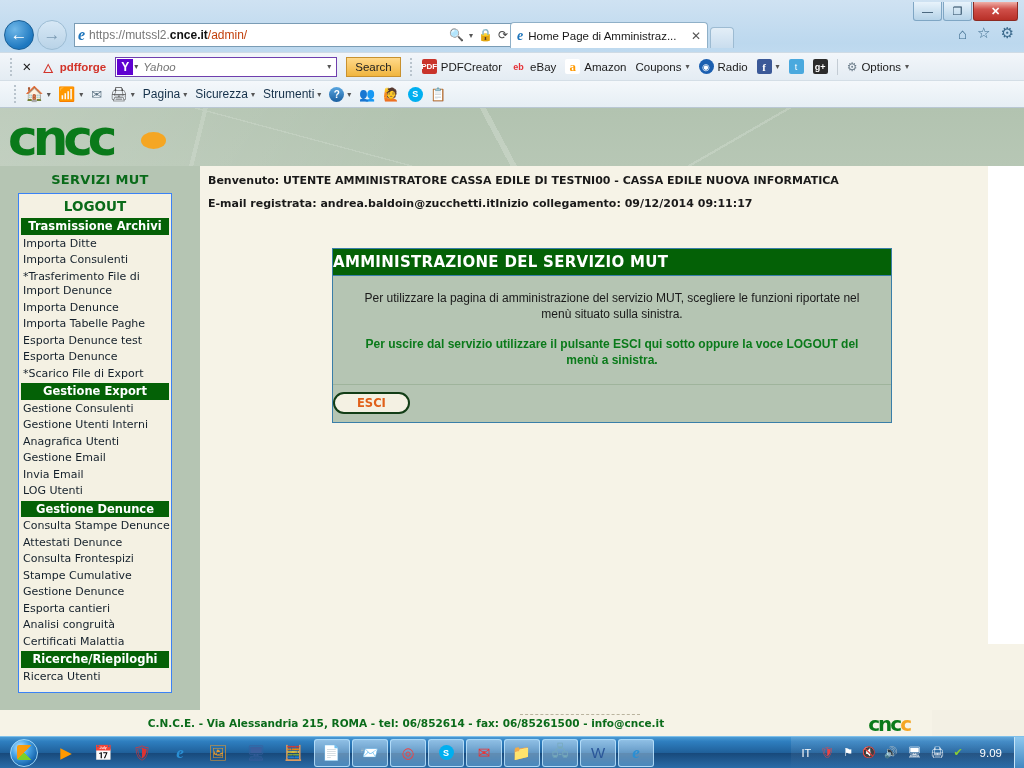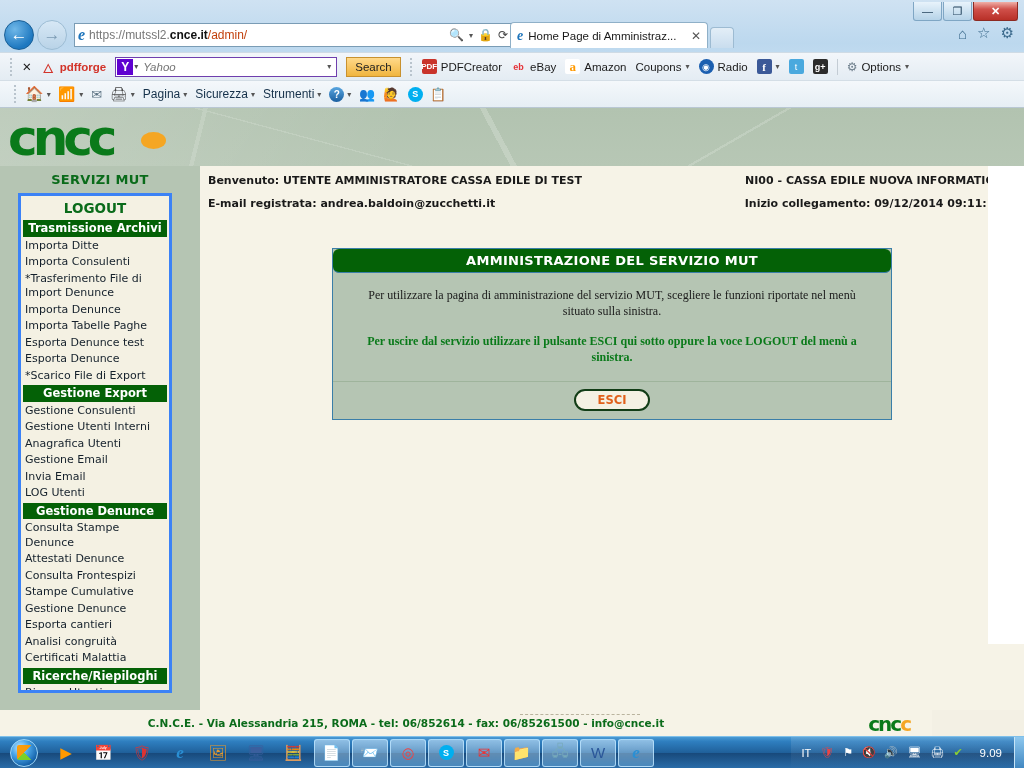--- a/index.html
+++ b/index.html
@@ -191,21 +191,21 @@
   .leftcol{
     width:200px; background:#b5c5b3; position:relative; height:544px; flex:none;
   }
   .menu-head{
     text-align:center; color:#0a6b1a; font-weight:bold; font-size:13px;
     padding:6px 0 3px 0; font-family:"DejaVu Sans", sans-serif;
     letter-spacing:.3px;
   }
   .menu-box{
     position:absolute; left:18px; top:27px; width:154px; height:500px;
-    background:#f4f1e3; border:3px solid #3b82f6; overflow:hidden;
+    background:#f4f1e3; border:1px solid #3b82f6; overflow:hidden;
   }
   .menu-logout{
     text-align:center; color:#0a6b1a; font-weight:bold; font-size:13.5px;
     padding:4px 0 3px 0; font-family:"DejaVu Sans", sans-serif;
   }
   .mitem{
     font-size:11px; color:#14202b; padding:1px 0 1px 4px;
     line-height:14.5px; font-family:"DejaVu Sans", sans-serif;
     cursor:pointer;
   }
@@ -217,42 +217,41 @@
     position:absolute; left:186px; top:0; width:14px; height:544px;
     background:#b5c5b3;
   }
   .sb-thumb{
     position:absolute; left:189px; top:0px; width:11px; height:275px;
     background:#f4f1e3; border:0;
   }
 
   .rightcol{ flex:1; background:#f6f3e7; position:relative; height:544px;}
   .userbar{ padding:8px 22px 0 8px; }
-  .ub-row{ display:flex; justify-content:space-between; align-items:center;
+  .ub-row{ display:flex; align-items:center;
            font-size:11px; font-weight:bold; color:#1a1a1a;
            font-family:"DejaVu Sans", sans-serif; margin-bottom:10px;}
   .ub-row .right{ color:#1a1a1a;}
 
   .panel{
     width:560px; margin:38px auto 0 auto;
     border:1px solid #3a7ea8;
     background:#b5c5b3;
   }
   .panel-head{
-    background:#046106; color:#fff; text-align:center; font-weight:bold;
-    font-size:13px; padding:4px 0; letter-spacing:.3px;
+    background:#046106; color:#fff; text-align:left; font-weight:bold;
+    font-size:15px; padding:4px 0; letter-spacing:.3px;
     font-family:"DejaVu Sans", sans-serif;
     border-bottom:1px solid #3a7ea8;
-    border-radius:6px;
   }
   .panel-body{ padding:14px 22px 16px 22px; text-align:center; }
-  .p-text{ font-size:12px; color:#1a1a1a; line-height:16px; font-family:Liberation Serif, serif;}
+  .p-text{ font-size:12px; color:#1a1a1a; line-height:16px; font-family:Liberation Sans, sans-serif;}
   .p-text.green{ color:#0a7a1a; font-weight:bold; margin-top:14px;}
   .panel-foot{
-    border-top:1px solid #9fb49c; padding:7px 0 8px 0; text-align:center;
+    border-top:1px solid #9fb49c; padding:7px 0 8px 0; 
     background:#b5c5b3;
   }
   .esci{
     display:inline-block; padding:2px 22px; border:2px solid #123d16;
     border-radius:14px; background:#f4f1e3; color:#e0601a;
     font-weight:bold; font-size:11.5px; cursor:pointer;
     font-family:"DejaVu Sans", sans-serif;
   }
 
   .white-gap{ position:absolute; right:0; top:0; width:36px; height:478px; background:#fff; }

